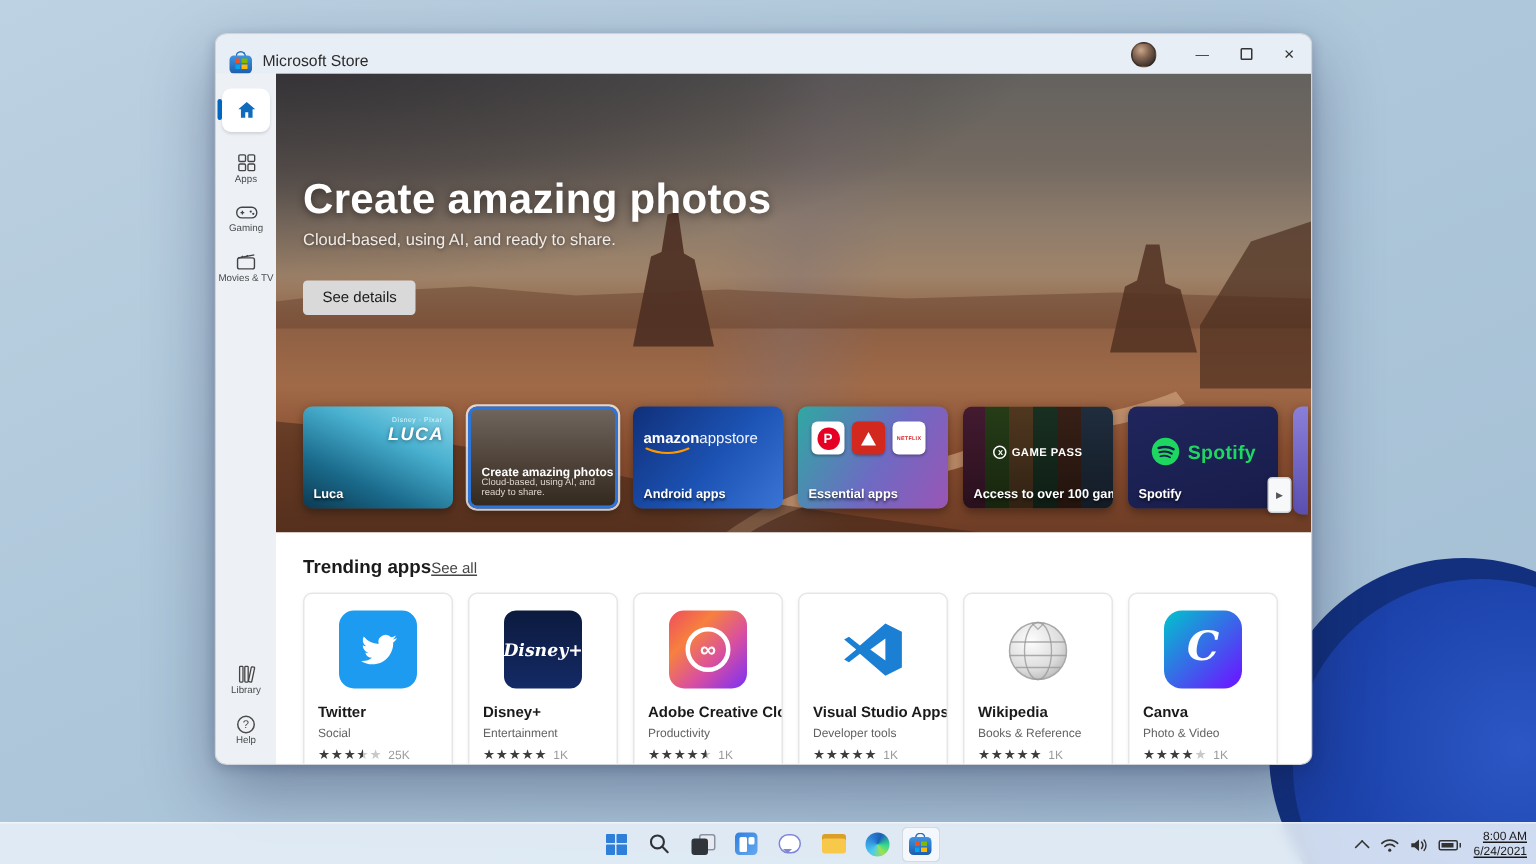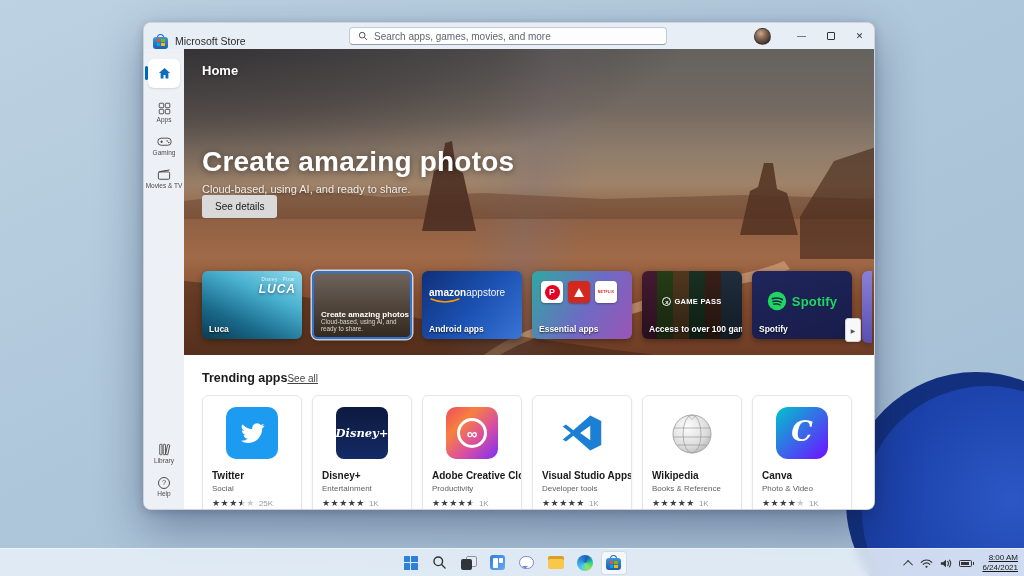--- a/index.html
+++ b/index.html
@@ -72,21 +72,21 @@
   .hero { position:absolute; left:0; top:0; width:692px; height:306px; overflow:hidden;
     background:
       radial-gradient(130% 95% at -6% -12%, rgba(28,26,33,.8) 0%, rgba(28,26,33,.38) 38%, rgba(28,26,33,0) 62%),
       linear-gradient(99deg, rgba(0,0,0,0) 42%, rgba(125,112,118,.35) 50%, rgba(0,0,0,0) 58%),
       linear-gradient(180deg,#64625f 0%,#746a61 20%,#8e7c6b 33%,#9f8369 44%,#8e6044 55%,#a06a48 68%,#894e30 82%,#6d3c25 100%); }
   .hero svg { position:absolute; left:0; top:0; }
   .hero-inner { position:absolute; left:18px; top:0; width:620px; color:#fff; }
   .page-title { margin-top:14px; font-size:13px; font-weight:700; text-shadow:0 1px 3px rgba(0,0,0,.4); }
   .headline { margin-top:68px; font-size:28px; font-weight:600; letter-spacing:.2px; text-shadow:0 1px 6px rgba(0,0,0,.45); }
   .hero-sub { margin-top:5px; font-size:11px; color:#f0ece8; text-shadow:0 1px 3px rgba(0,0,0,.5); }
-  .cta { margin-top:0; display:inline-block; background:#d9d9d9; color:#1a1a1a; border:none;
+  .cta { margin-top:21px; display:inline-block; background:#d9d9d9; color:#1a1a1a; border:none;
     font-family:inherit; font-size:10px; padding:6px 13px; border-radius:3px; cursor:default; }
 
   
   .carousel { position:absolute; left:18px; top:222px; width:674px; height:72px; display:flex; gap:10px; }
   .fcard { position:relative; width:100px; height:68px; border-radius:6px; overflow:hidden; flex-shrink:0;
     box-shadow:0 2px 6px rgba(0,0,0,.35); cursor:default; }
   .fcard .flabel { position:absolute; left:7px; bottom:5px; font-size:8.5px; font-weight:700; color:#fff;
     text-shadow:0 1px 2px rgba(0,0,0,.7); white-space:nowrap; }
   .card-luca { background:linear-gradient(205deg,#8fd9ea 0%,#49b0cf 35%,#1a6a8b 70%,#0c3a52 100%); }
   .luca-studio { position:absolute; right:7px; top:6px; font-size:4.5px; color:#e8f6fb; letter-spacing:.4px; }
@@ -205,27 +205,20 @@
               <span class="panes">
                 <i class="p1"></i>
                 <i class="p2"></i>
                 <i class="p3"></i>
                 <i class="p4"></i>
               </span>
             </span>
         </span>
         <span class="tb-title">Microsoft Store</span>
       </div>
-      <div class="searchbox">
-        <svg width="10" height="10" viewBox="0 0 12 12">
-          <circle cx="5" cy="5" r="3.4" fill="none" stroke="#555" stroke-width="1.2"></circle>
-          <line x1="7.6" y1="7.6" x2="10.6" y2="10.6" stroke="#555" stroke-width="1.2"></line>
-        </svg>
-        <input placeholder="Search apps, games, movies, and more" style="">
-      </div>
       <div class="tb-right">
         <span class="avatar"></span>
         <span class="wbtn">—</span>
         <span class="wbtn">
             <span class="maxsq"></span>
           </span>
         <span class="wbtn">✕</span>
       </div>
     </div>
 
@@ -288,21 +281,20 @@
         <div class="hero">
           <svg width="692" height="306" viewBox="0 0 692 306" preserveAspectRatio="none">
             <path d="M0,152 L50,146 L130,142 L200,148 L300,144 L420,150 L560,146 L692,150 L692,170 L0,170 Z" fill="#6a4330" opacity=".5"></path>
             <path d="M238,182 L250,122 L257,119 L261,94 L268,92 L272,120 L279,124 L292,182 Z" fill="#4d2f22" opacity=".9"></path>
             <path d="M556,186 L566,142 L574,138 L580,114 L589,114 L593,140 L603,144 L614,186 Z" fill="#523122" opacity=".85"></path>
             <path d="M616,168 L650,112 L692,98 L692,210 L616,210 Z" fill="#472a1c" opacity=".65"></path>
             <path d="M300,306 C360,262 420,268 468,248 C516,228 556,230 600,212 L606,220 C560,240 520,236 474,256 C428,276 372,272 316,306 Z" fill="#c99c78" opacity=".75"></path>
             <path d="M0,306 L0,232 C85,240 160,254 238,270 C330,288 408,298 470,306 Z" fill="#3d2316" opacity=".5"></path>
           </svg>
           <div class="hero-inner">
-            <div class="page-title">Home</div>
             <div class="headline">Create amazing photos</div>
             <div class="hero-sub">Cloud-based, using AI, and ready to share.</div>
             <button class="cta">See details</button>
           </div>
         </div>
 
         <div class="carousel">
           <div class="fcard card-luca">
             <span class="luca-studio">Disney · Pixar</span>
             <span class="luca-logo">LUCA</span>

